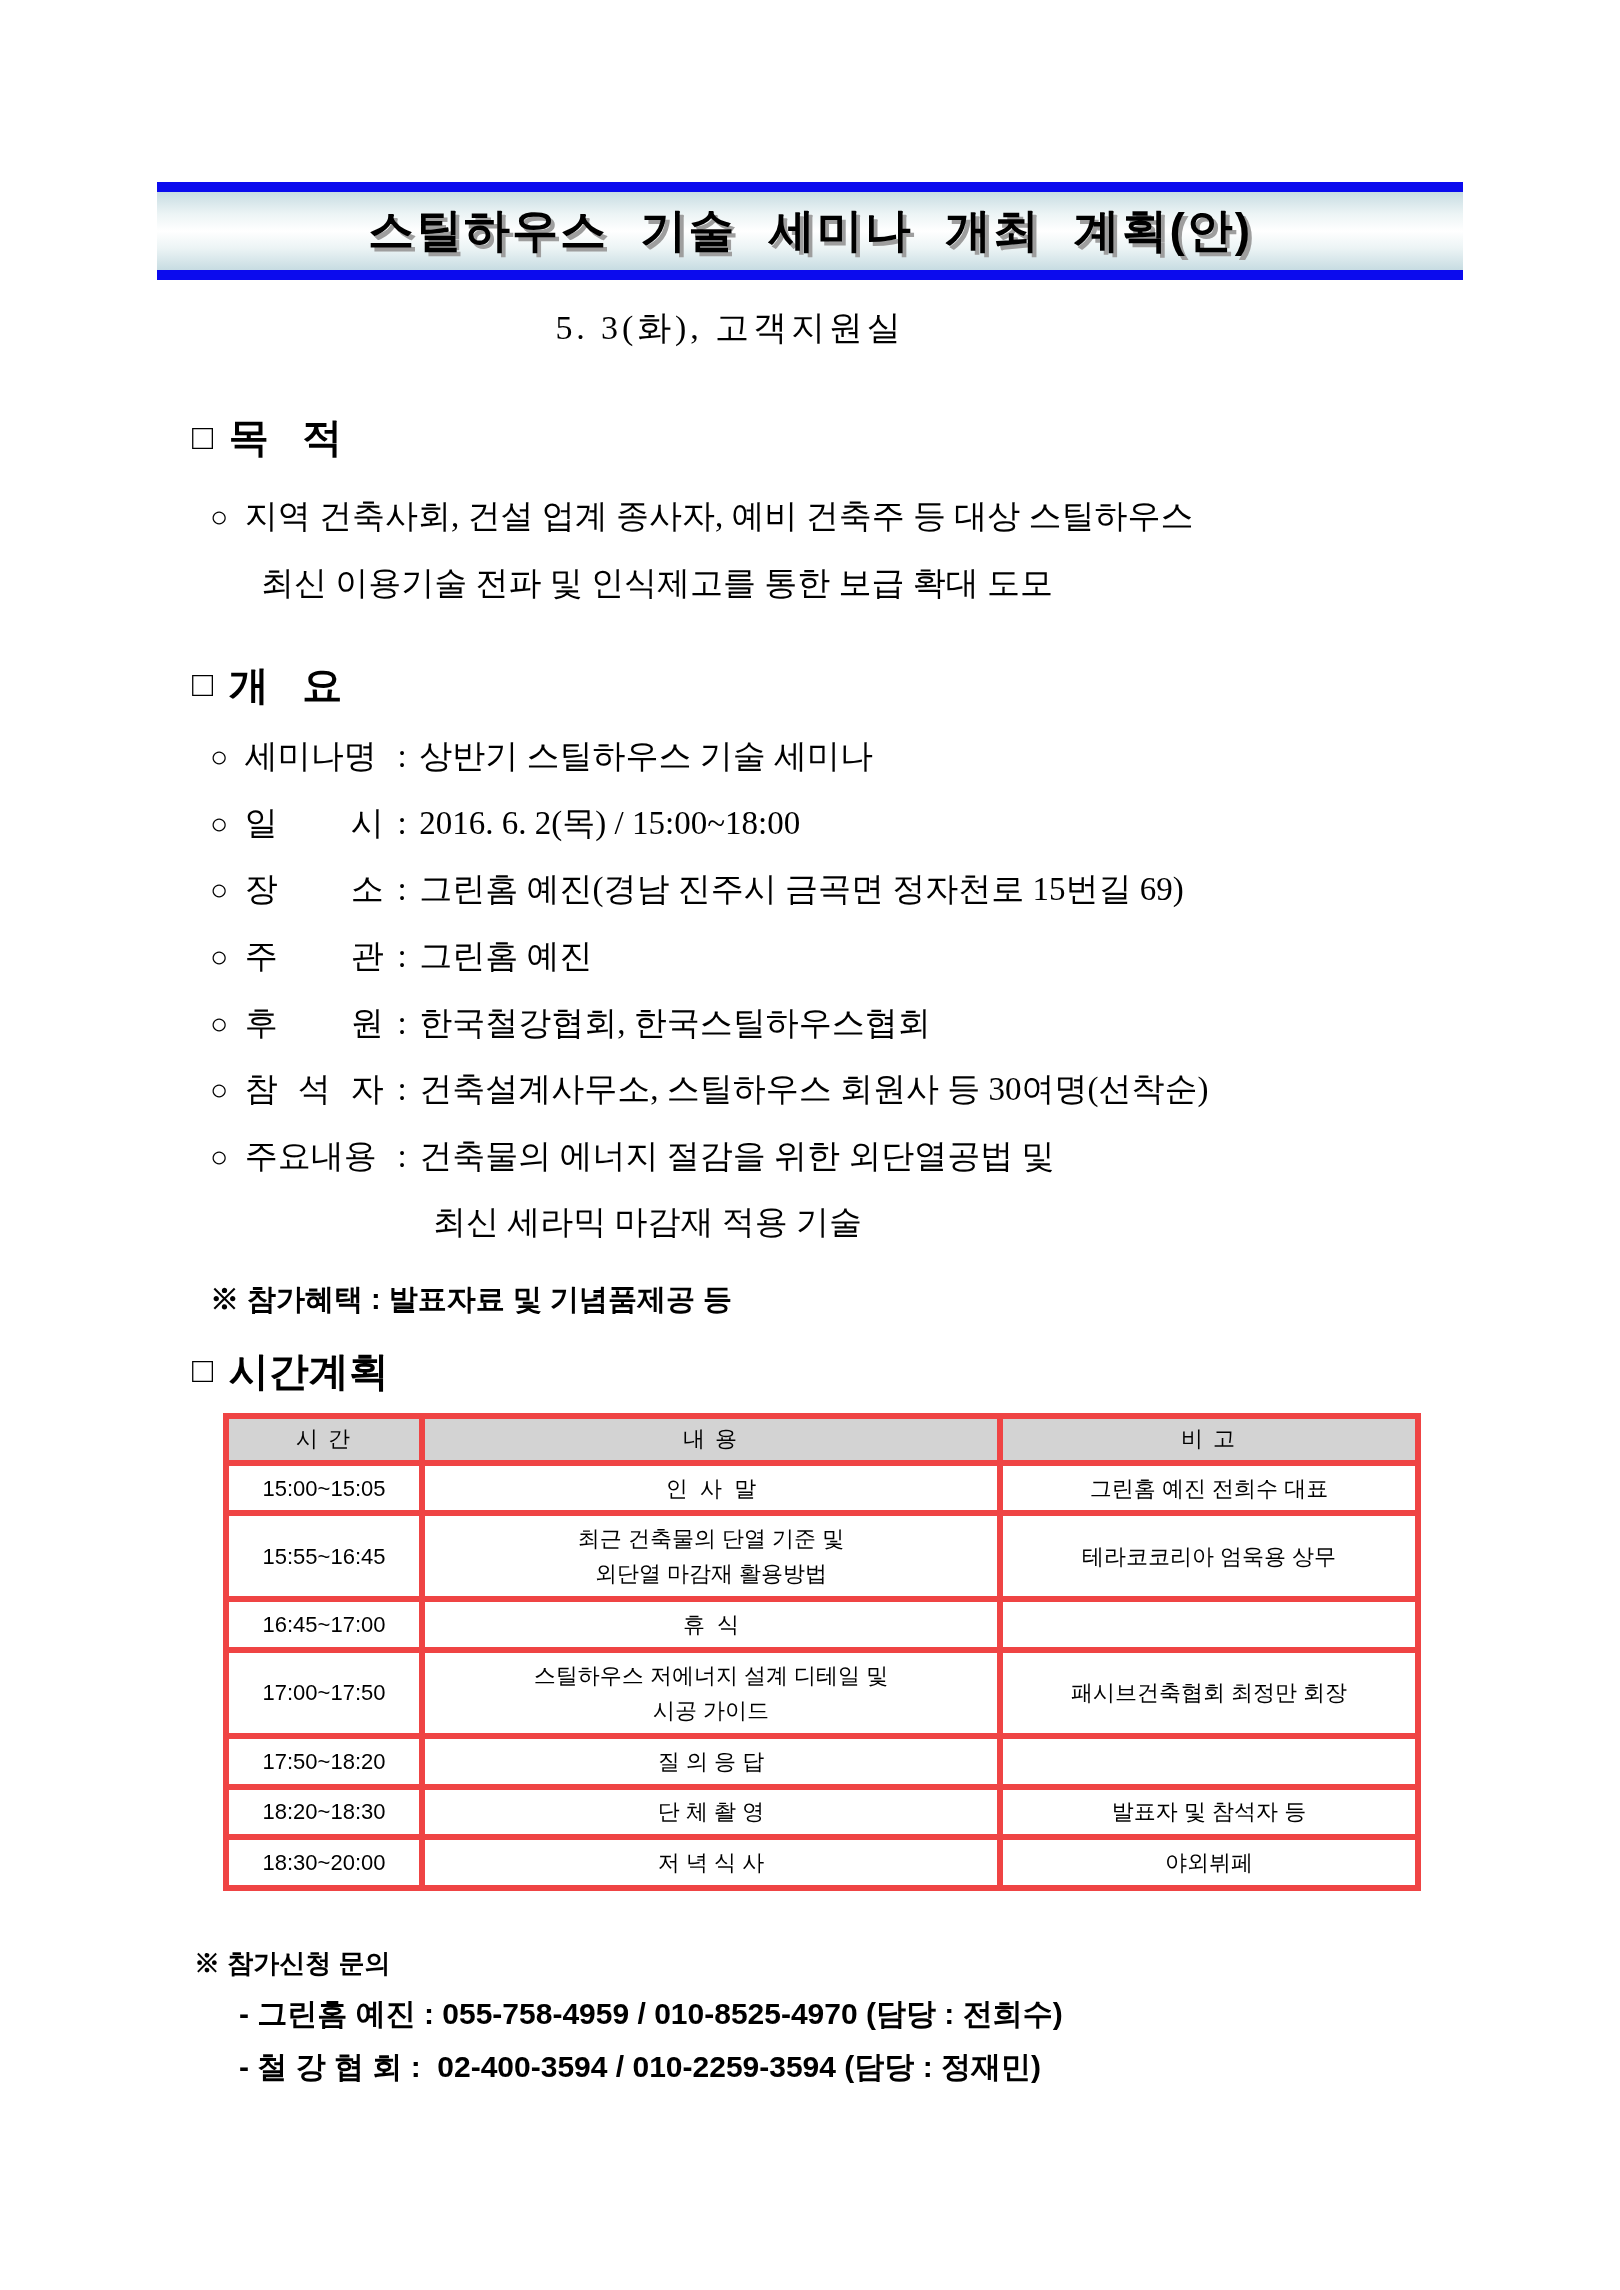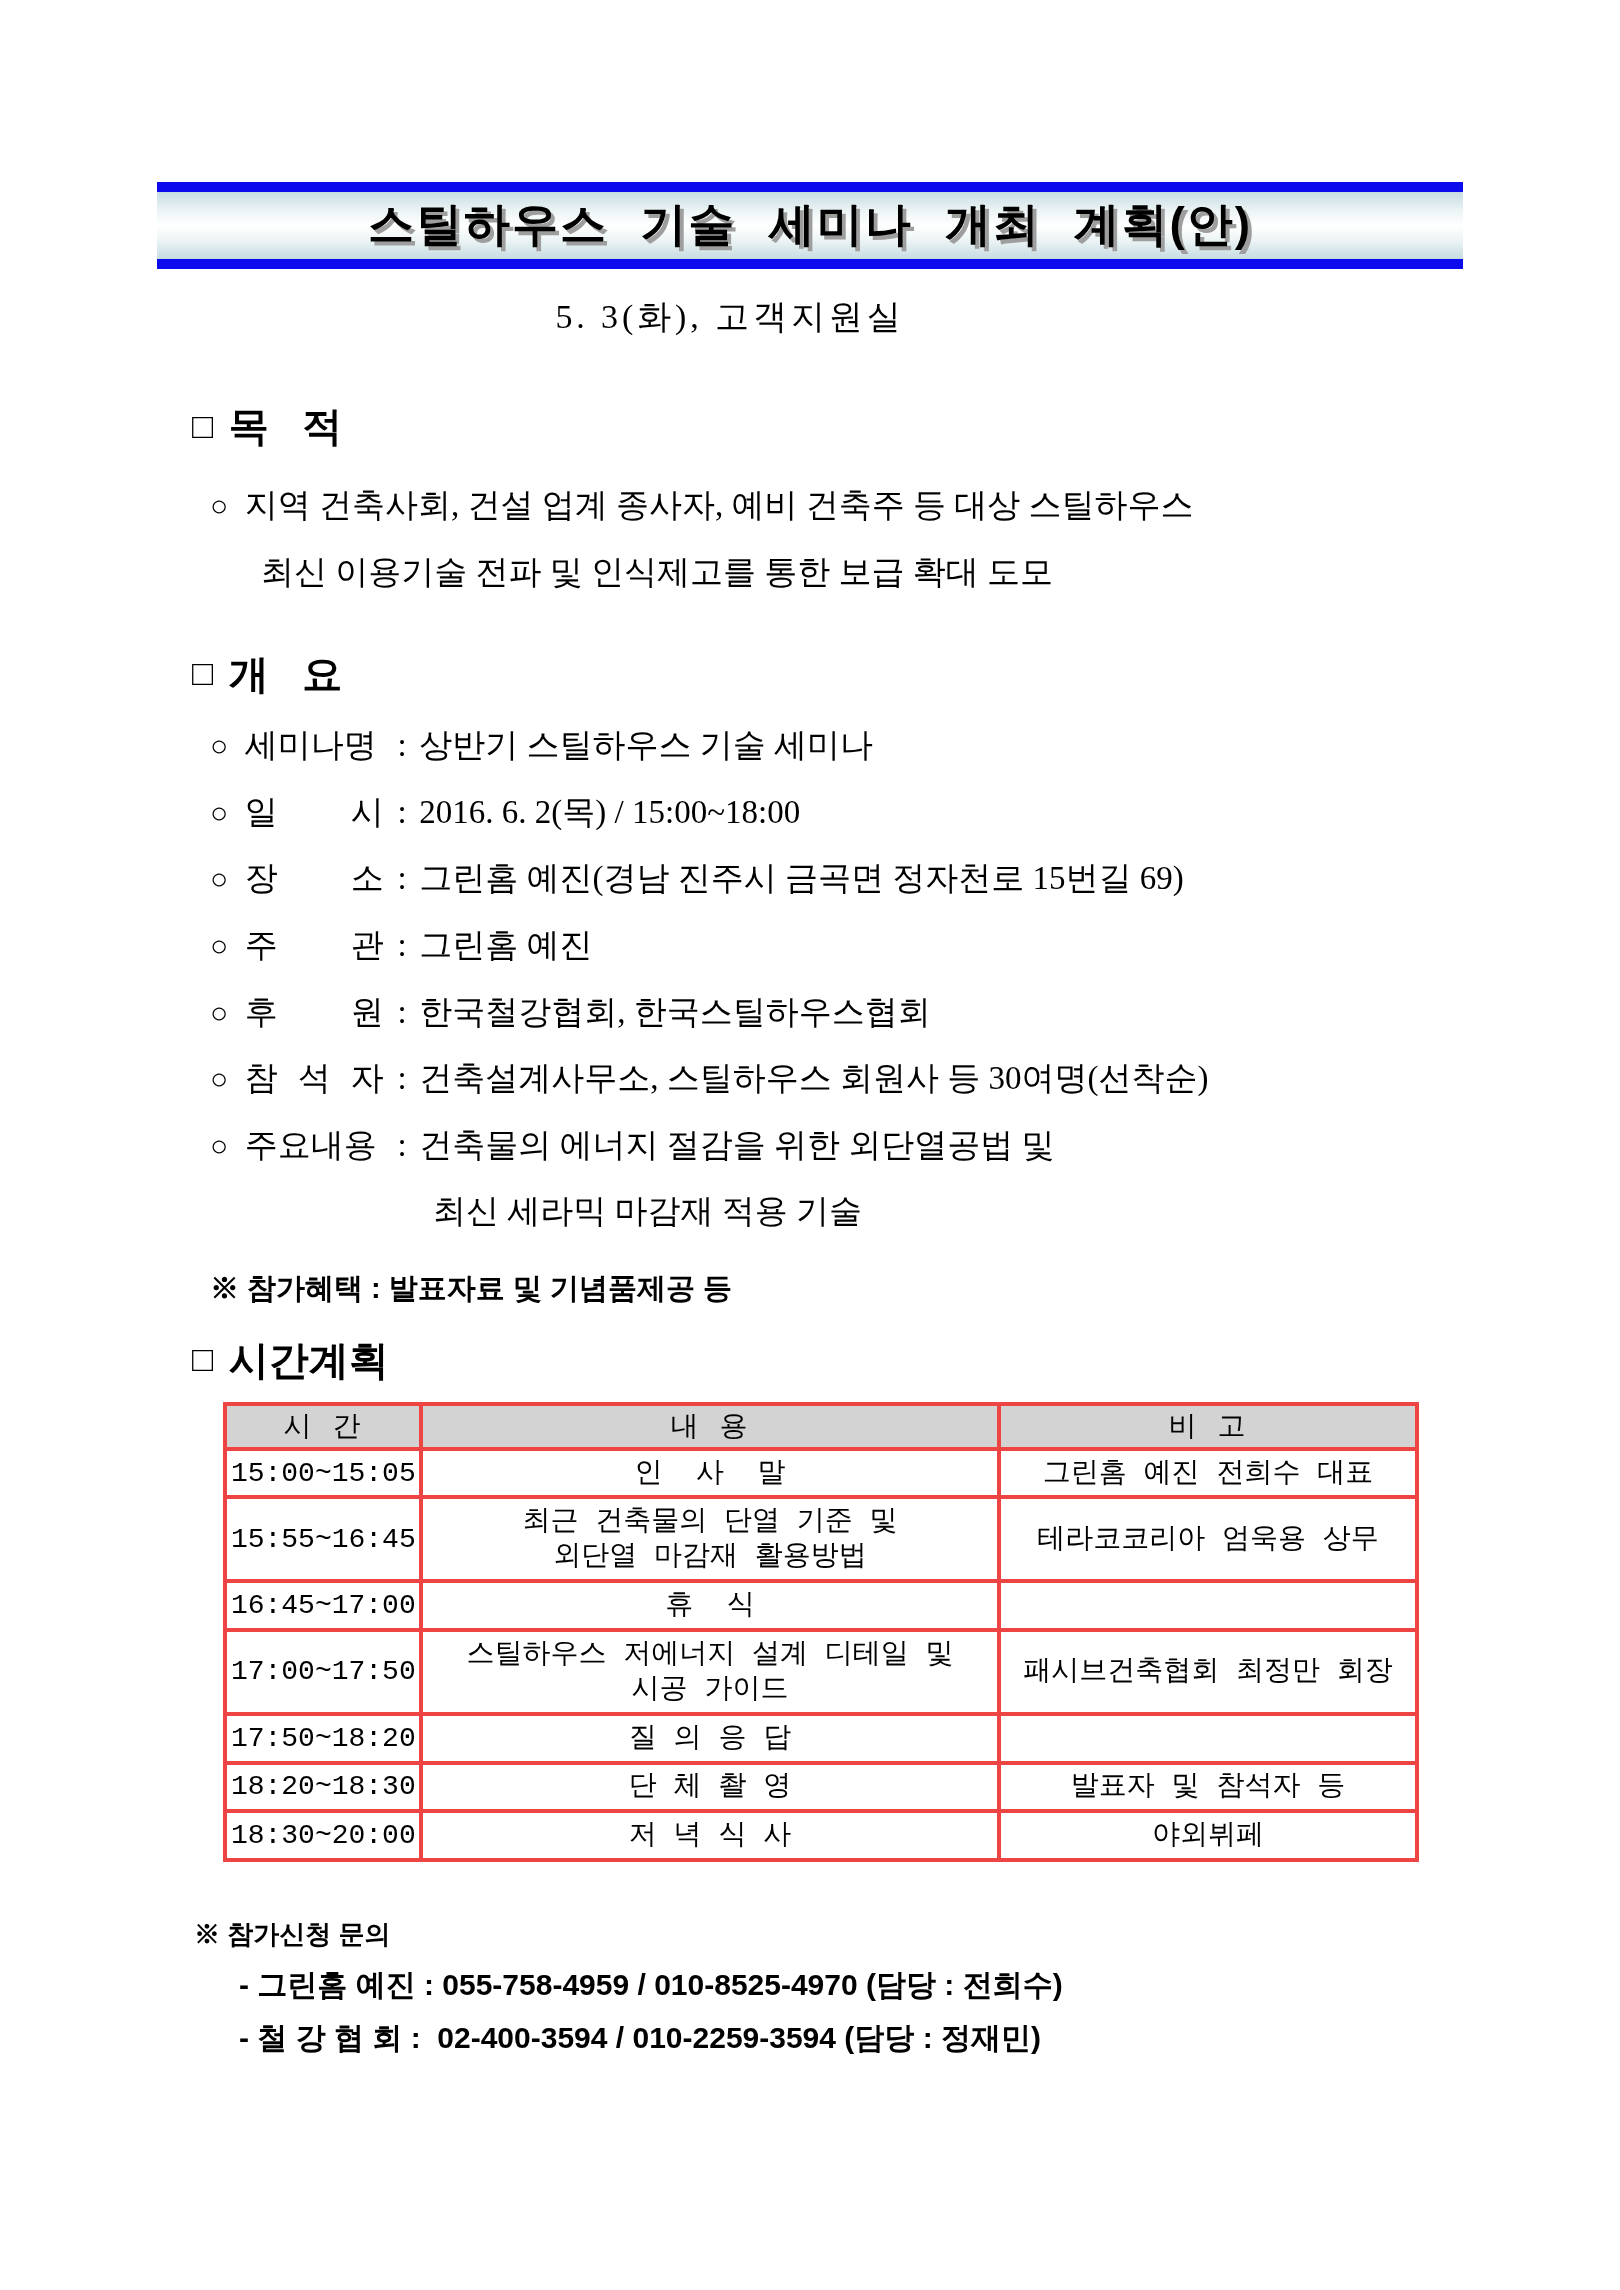--- a/index.html
+++ b/index.html
@@ -16,21 +16,21 @@
   
   .banner {
     margin: 182px 0 0 157px;
     width: 1306px;
   }
   .banner-bar {
     height: 9.8px;
     background: #0b0bee;
   }
   .banner-body {
-    height: 67px;
+    height: 78px;
     background: linear-gradient(180deg, #c7dce2 0%, #ecf4f5 28%, #ffffff 50%, #ecf4f5 72%, #c7dce2 100%);
     display: flex;
     align-items: center;
     justify-content: center;
   }
   .banner-title {
     font-family: "Liberation Sans", sans-serif;
     font-weight: bold;
     font-size: 46px;
     letter-spacing: 2px;
@@ -110,25 +110,25 @@
   }
 
   
   table.schedule {
     margin: 13.7px 0 0 223px;
     width: 1192px;
     border-collapse: collapse;
     table-layout: fixed;
   }
   table.schedule th, table.schedule td {
-    border: 4px solid #ef4444;
+    border: 6px solid #ef4444;
     text-align: center;
     vertical-align: middle;
-    font-family: Liberation Mono, monospace;
-    font-size: 28px;
+    font-family: Liberation Sans, sans-serif;
+    font-size: 22px;
     white-space: pre-wrap;
   }
   table.schedule th {
     background: #d3d3d3;
     font-weight: normal;
     height: 39px;
     padding: 1px 3.9px;
     letter-spacing: 2px;
   }
   table.schedule td {

